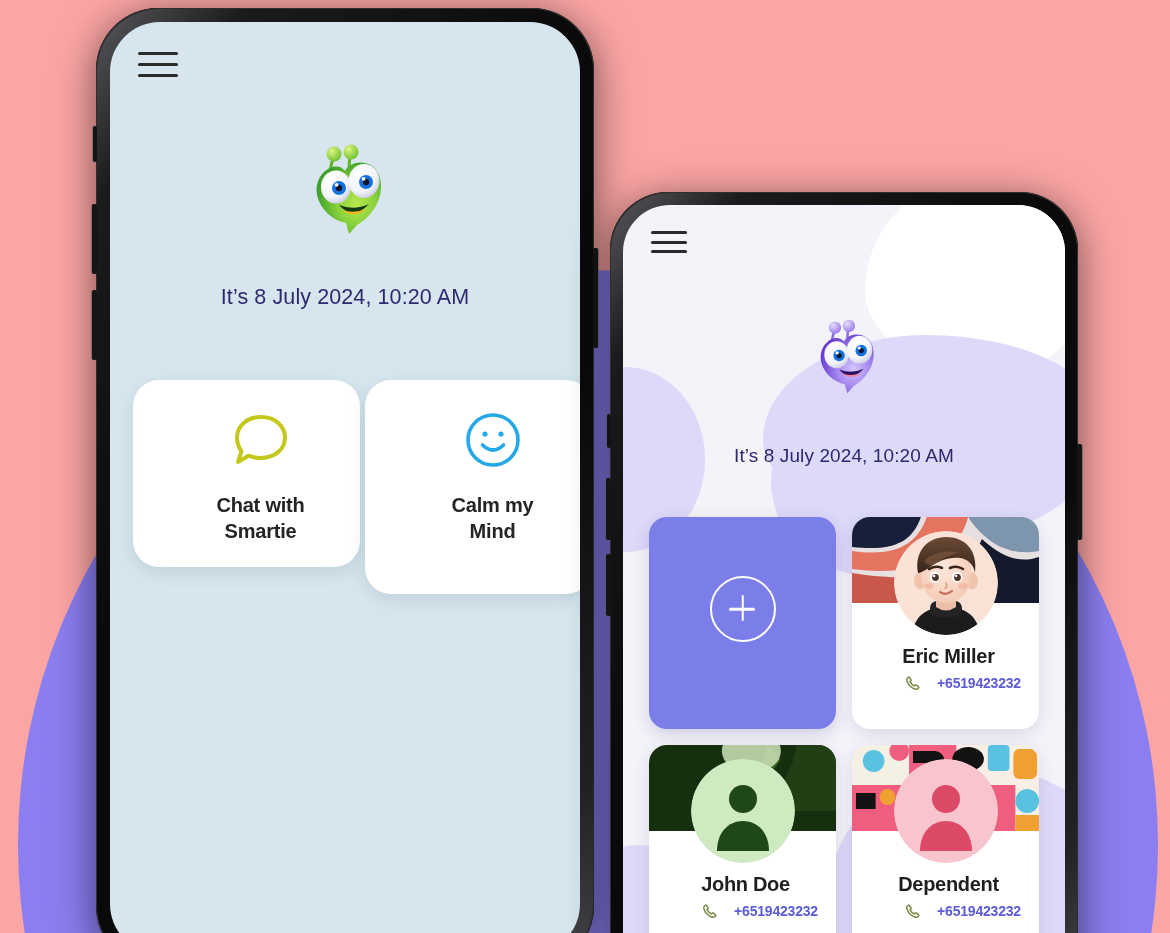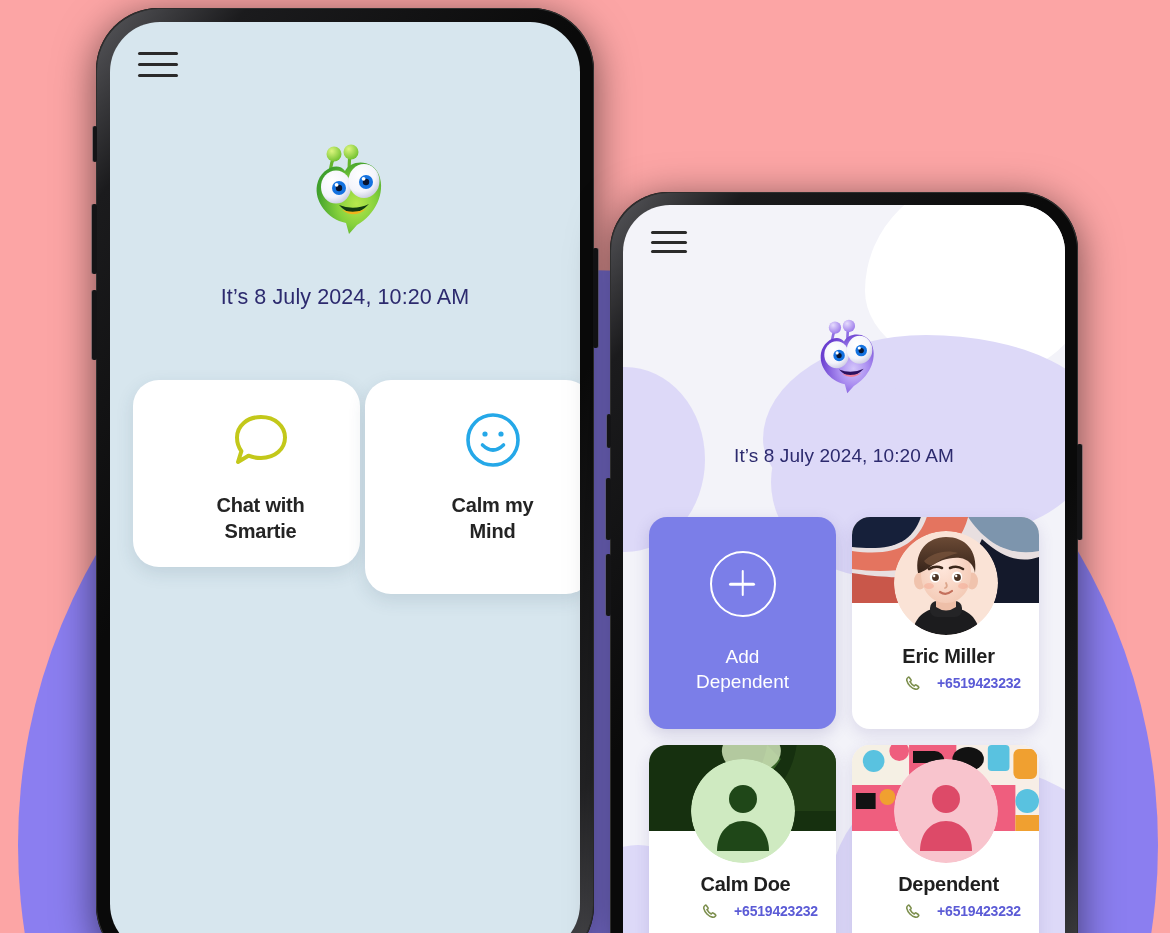--- a/index.html
+++ b/index.html
@@ -463,22 +463,20 @@
           <path d="M53,71 Q65,80 77,70 Q65,75 53,71 Z" fill="#f07f9b"></path>
         </svg>
       </div>
 
       <div class="date-line" id="date-right">It’s 8 July 2024, 10:20 AM</div>
 
       <div id="dep-grid">
 
         <div class="dep-card" id="card-add">
           <div class="plus-circle"></div>
-          <div class="add-label">Add
-Dependent</div>
         </div>
 
         <div class="dep-card">
           <div class="dep-banner">
             <svg width="100%" height="100%" viewBox="0 0 190 86" preserveAspectRatio="none" aria-hidden="true">
               <rect width="190" height="86" fill="#e8dfe0"></rect>
               <path d="M0,0 L70,0 C60,28 38,34 0,30 Z" fill="#16203a"></path>
               <path d="M0,34 C44,40 66,28 76,0 L118,0 C106,44 60,60 0,52 Z" fill="#e4745f"></path>
               <path d="M118,0 L190,0 L190,34 C158,40 134,24 118,0 Z" fill="#7d95ad"></path>
               <path d="M132,22 C154,42 172,46 190,40 L190,86 L120,86 C118,60 124,38 132,22 Z" fill="#14192b"></path>
@@ -552,21 +550,21 @@
               <ellipse cx="104" cy="6" rx="30" ry="22" fill="#cfe4b8" opacity=".85"></ellipse>
             </svg>
           </div>
           <div class="dep-avatar">
             <svg width="104" height="104" viewBox="0 0 104 104" aria-hidden="true">
               <circle cx="52" cy="52" r="52" fill="#cfeac1"></circle>
               <circle cx="52" cy="40" r="14" fill="#1f4718"></circle>
               <path d="M26,92 C26,74 37,62 52,62 C67,62 78,74 78,92 Z" fill="#1f4718"></path>
             </svg>
           </div>
-          <div class="dep-name">Calm Doe</div>
+          <div class="dep-name">John Doe</div>
           <div class="dep-phone-row">
             <svg width="15" height="15" viewBox="0 0 16 16" aria-hidden="true">
               <path d="M3.2,1.6 C2.2,2.4 1.6,3.6 2,5 C2.9,9 6.9,13.1 11,14 C12.4,14.4 13.6,13.8 14.4,12.8 C14.8,12.3 14.7,11.6 14.2,11.2 L12.1,9.7 C11.6,9.4 11,9.5 10.6,9.9 L9.9,10.7 C8.2,9.8 6.2,7.8 5.3,6.1 L6.1,5.4 C6.5,5 6.6,4.4 6.3,3.9 L4.8,1.8 C4.4,1.3 3.7,1.2 3.2,1.6 Z" fill="none" stroke="#7d8f4e" stroke-width="1.7" stroke-linejoin="round"></path>
             </svg>
             <span class="dep-phone-num">+6519423232</span>
           </div>
         </div>
 
         <div class="dep-card">
           <div class="dep-banner">

